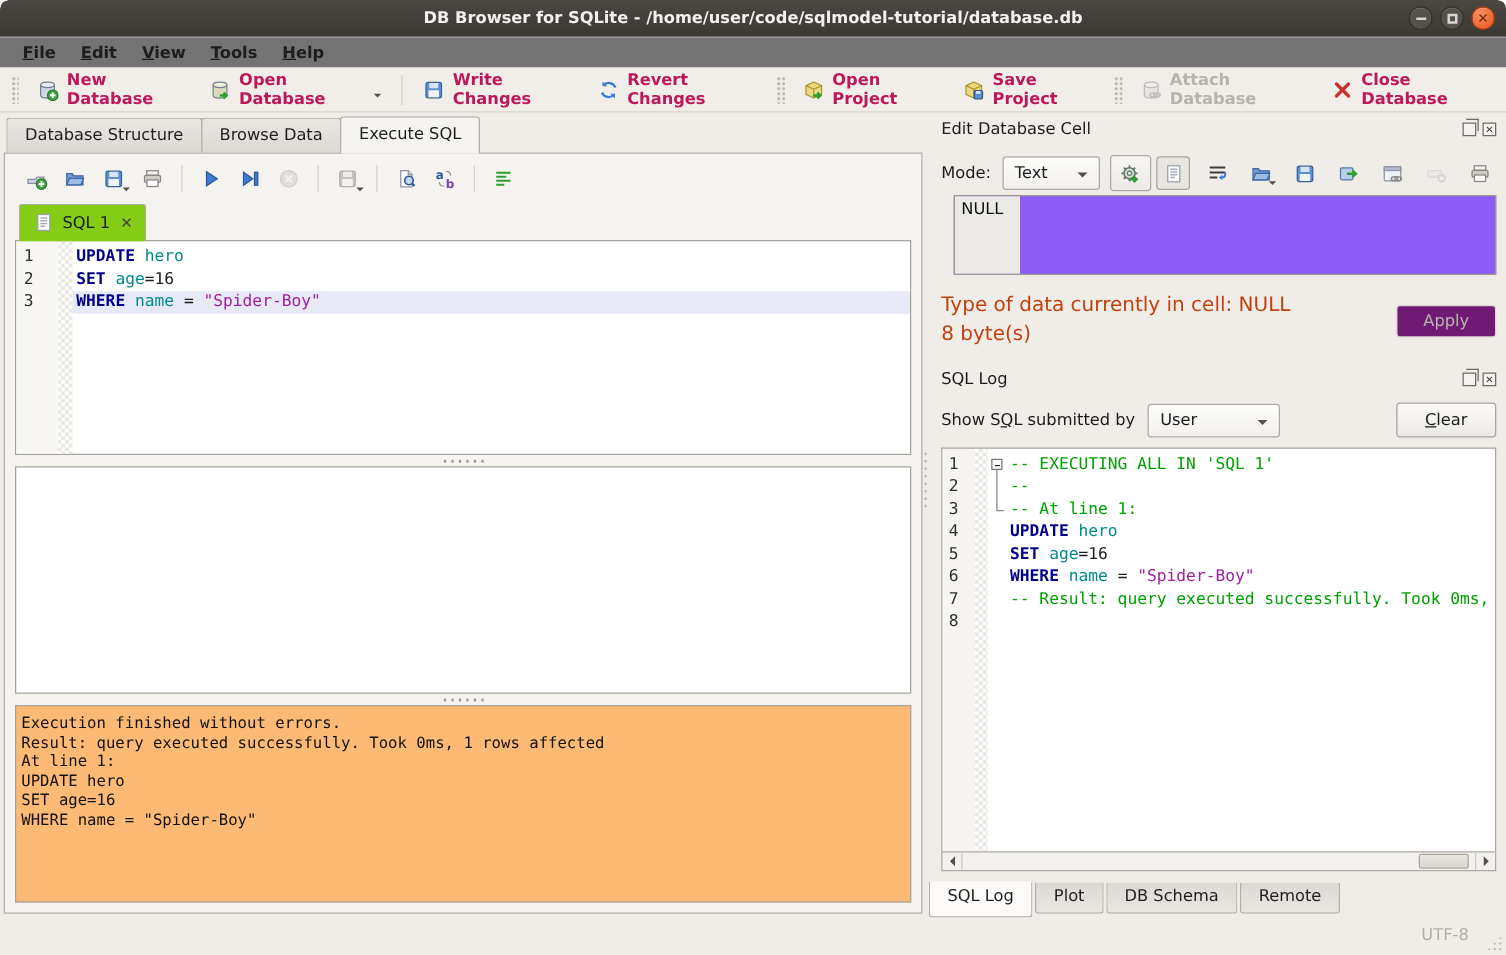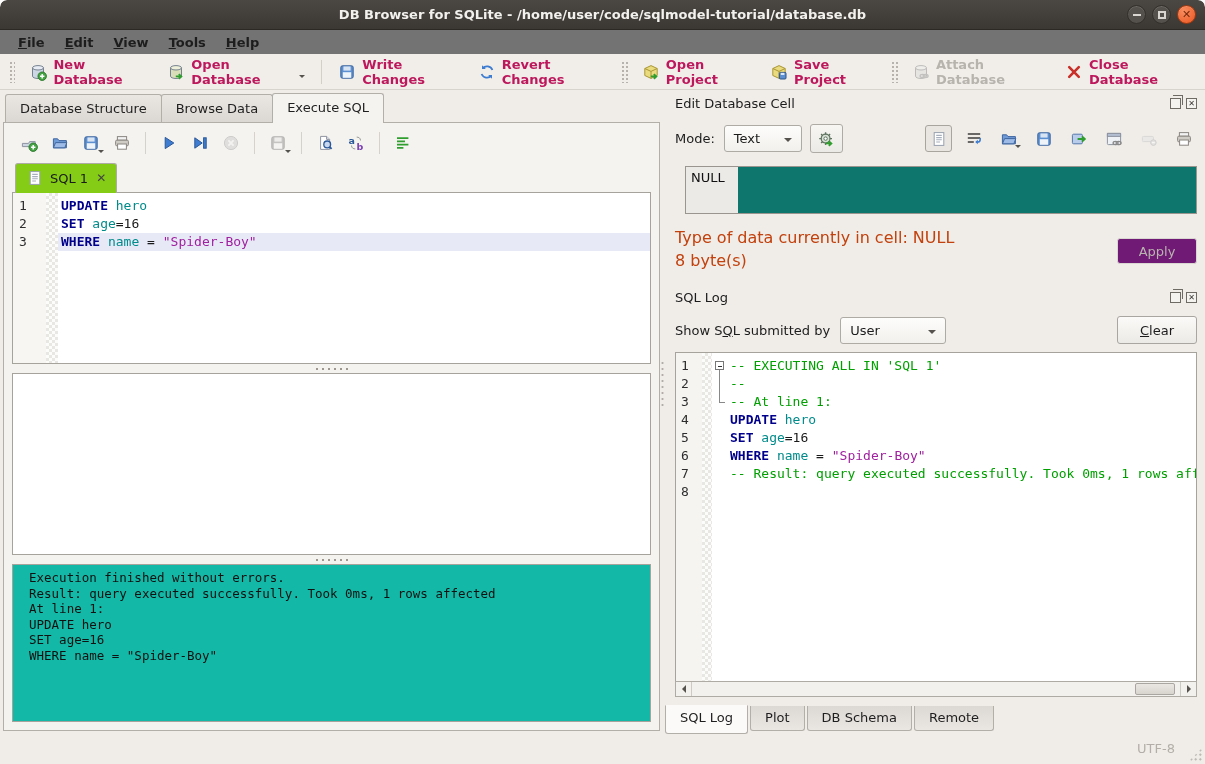--- a/index.html
+++ b/index.html
@@ -35,21 +35,21 @@
   .tb-sep { width:1px; height:24px; background:#d3cfc9; margin:0 7px; }
   .tb-btn { display:flex; align-items:center; gap:6px; padding:4px 9px; border-radius:3px;
     font-size:13px; font-weight:600; color:#be185d; cursor:pointer; }
   .tb-btn.disabled { color:#b7b3ad; }
   .tb-btn.disabled svg { filter:grayscale(1) opacity(.45); }
   .tb-caret { width:0; height:0; border:3.5px solid transparent; border-top-color:#55524d;
     margin-left:1px; margin-top:12px; }
   .icon { display:inline-flex; }
   
   .main-area { position:absolute; top:90px; left:0; right:0; bottom:31px; display:flex; }
-  .left-col { width:660px; display:flex; flex-direction:column; }
+  .left-col { width:738px; display:flex; flex-direction:column; }
   .maintabs { display:flex; align-items:flex-end; height:32px; padding-left:5px; }
   .mtab { padding:6px 14px 6px; font-size:13px; color:#1f1f1f;
     background:linear-gradient(#eae7e3,#dbd7d2); border:1px solid #b2aea8; border-bottom:none;
     margin-right:-1px; border-radius:3px 3px 0 0; cursor:pointer; }
   .mtab.active { background:#f5f3f0; position:relative; z-index:3; margin-bottom:-1px; padding-bottom:8px; }
   .left-frame { flex:1; margin-left:3px; margin-bottom:2px; border:1px solid #b2aea8;
     background:#f5f3f0; display:flex; flex-direction:column; padding:5px 8px 8px; position:relative; z-index:2; }
   
   .sql-toolbar { height:34px; display:flex; align-items:center; gap:5px; padding:2px 2px 6px 4px; }
   .sqlt-btn { width:26px; height:26px; display:flex; align-items:center; justify-content:center;
@@ -78,21 +78,21 @@
   .ed-row.active .ed-text { background:#e7eaf6; }
   .tk-kw { color:#00008b; font-weight:bold; }
   .tk-id { color:#008b8b; }
   .tk-str { color:#a020a0; }
   .tk-cm { color:#00a000; }
   .tk-pl { color:#1a1a1a; }
   .hsplit { height:9px; display:flex; align-items:center; justify-content:center; cursor:row-resize; }
   .hsplit .dots { width:36px; height:4px;
     background-image:radial-gradient(circle,#9d978f 1px,transparent 1.2px); background-size:6px 4px; }
   .grid-panel { height:182px; border:1px solid #a6a29c; background:#fff; }
-  .message-panel { flex:1; border:1px solid #a6a29c; background:#14b8a6; padding:5px 16px; overflow:hidden;
+  .message-panel { flex:1; border:1px solid #a6a29c; background:#fdba74; padding:5px 4px; overflow:hidden;
     font-family:"DejaVu Sans Mono","Liberation Mono",monospace; font-size:12.5px; line-height:15.5px; color:#111; }
   .message-panel div { white-space:pre; }
   
   .vsplit { width:5px; cursor:col-resize; position:relative; }
   .vsplit::after { content:''; position:absolute; left:1px; top:270px; width:3px; height:46px;
     background-image:radial-gradient(circle,#b1ada6 1px,transparent 1.2px); background-size:3px 6px; }
   
   .right-col { flex:1; min-width:0; display:flex; flex-direction:column; padding:1px 8px 0 0; }
   .dock-header { height:24px; display:flex; align-items:center; font-size:13px; color:#1c1c1c; padding-left:10px; }
   .dock-icons { margin-left:auto; display:flex; gap:5px; align-items:center; }
@@ -110,21 +110,21 @@
   .combo-mode { width:78px; }
   .combo-user { width:106px; margin-left:10px; }
   .icon-btn { width:33px; height:29px; border:1px solid #aeaaa4; border-radius:3px;
     background:linear-gradient(#f8f6f3,#eceae6); display:flex; align-items:center; justify-content:center;
     margin-left:8px; cursor:pointer; }
   .cell-icons { margin-left:auto; display:flex; gap:8px; align-items:center; }
   .cell-icon { width:27px; height:27px; display:flex; align-items:center; justify-content:center;
     position:relative; cursor:pointer; border:1px solid transparent; }
   .cell-icon.pressed { border:1px solid #a8a49e; background:#e9e6e2; border-radius:3px; }
   .cell-icon.disabled svg { filter:grayscale(1) opacity(.5); }
-  .cell-editor { height:48px; margin:11px 0 0 20px; border:1px solid #9a968f; background:#0f766e; position:relative; }
+  .cell-editor { height:64px; margin:1px 0 0 20px; border:1px solid #9a968f; background:#8b5cf6; position:relative; }
   .cell-gutter { position:absolute; left:0; top:0; bottom:0; width:52px; background:#eceae7; }
   .cell-null { position:absolute; left:5px; top:3px; font-size:13px; color:#111; }
   .cell-info-row { display:flex; margin:12px 0 0 10px; height:50px; }
   .cell-info div { font-size:16px; color:#c2410c; line-height:23px; }
   .apply-btn { margin-left:auto; align-self:center; width:80px; height:26px; background:#701a75;
     border:1px solid #dad6d1; border-radius:3px; color:#b8b4ae; font-size:13px;
     font-family:inherit; }
   .dock-header.log-header { margin-top:9px; }
   .filter-row { display:flex; align-items:center; margin:6px 0 0 10px; height:30px; }
   .filter-label { font-size:13px; color:#1c1c1c; }

